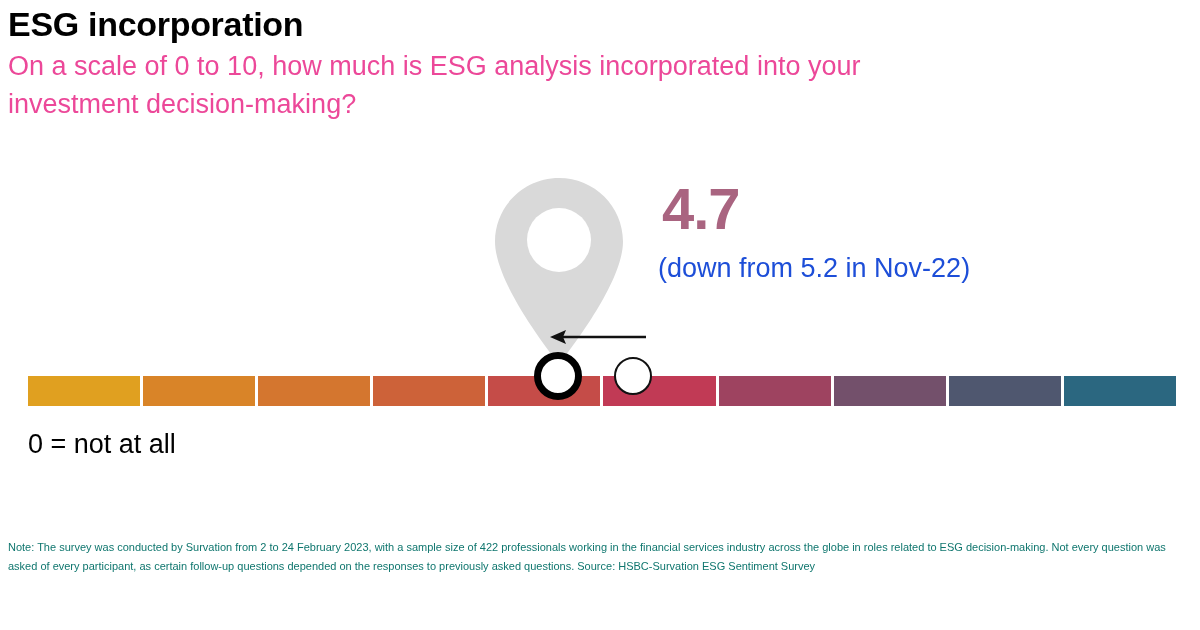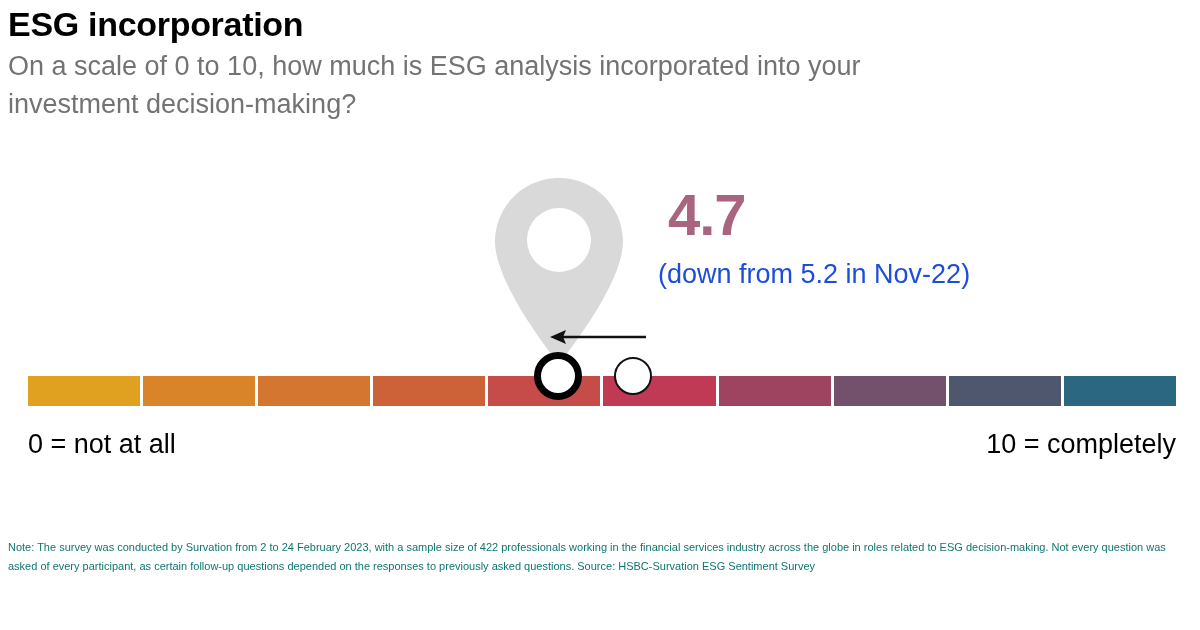--- a/index.html
+++ b/index.html
@@ -34,36 +34,36 @@
     letter-spacing: -0.3px;
     line-height: 1.08;
     margin: 0 0 4px 0;
     color: #000;
   }
   .subtitle {
     font-size: 27px;
     font-weight: normal;
     line-height: 1.42;
     margin: 0;
-    color: #737373;
+    color: #ec4899;
     max-width: 950px;
   }
 
   
   .callout {
     position: absolute;
     left: 658px;
     top: 176px;
     width: 460px;
   }
   .callout-value {
     font-size: 58px;
     font-weight: bold;
     line-height: 1;
-    margin: 10px;
+    margin: 4px;
     letter-spacing: -1px;
   }
   .callout-sub {
     font-size: 27px;
     line-height: 1.2;
     margin: 14px 0 0 0;
     color: #1d4ed8;
   }
 
   
@@ -188,18 +188,17 @@
     <div class="seg" style="background: rgb(115, 80, 107);"></div>
     <div class="seg" style="background: rgb(79, 87, 111);"></div>
     <div class="seg" style="background: rgb(43, 103, 128);"></div>
   </div>
 
   <div class="marker marker-current"></div>
   <div class="marker marker-previous"></div>
 
   <div class="endpoints">
     <span>0 = not at all</span>
-    <span>10 = completely</span>
   </div>
 
   <div class="footnote">Note: The survey was conducted by Survation from 2 to 24 February 2023, with a sample size of 422 professionals working in the financial services industry across the globe in roles related to ESG decision-making. Not every question was asked of every participant, as certain follow-up questions depended on the responses to previously asked questions. Source: HSBC-Survation ESG Sentiment Survey</div>
 
 </div>
 
 </body></html>

